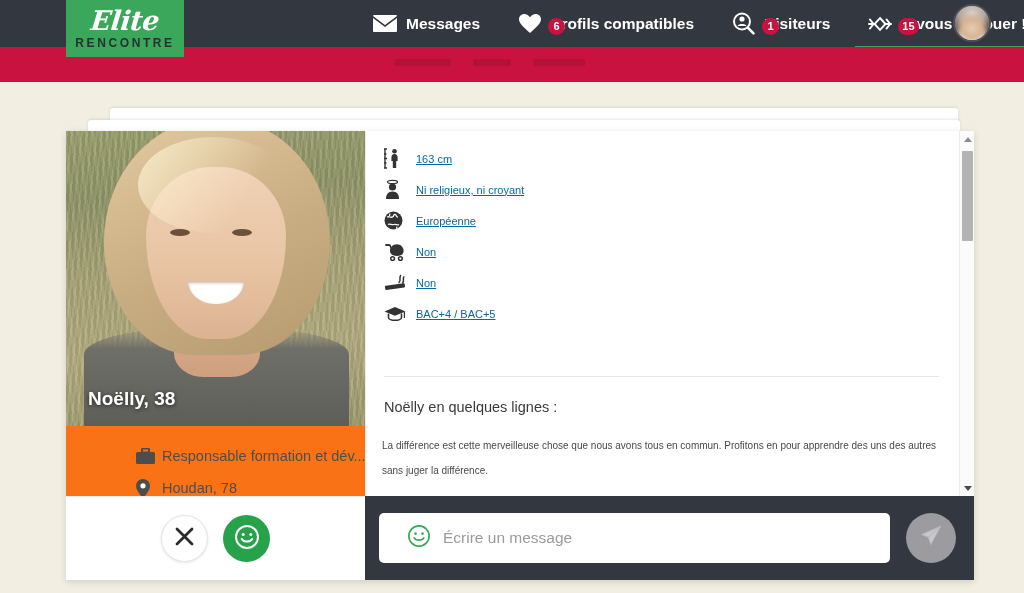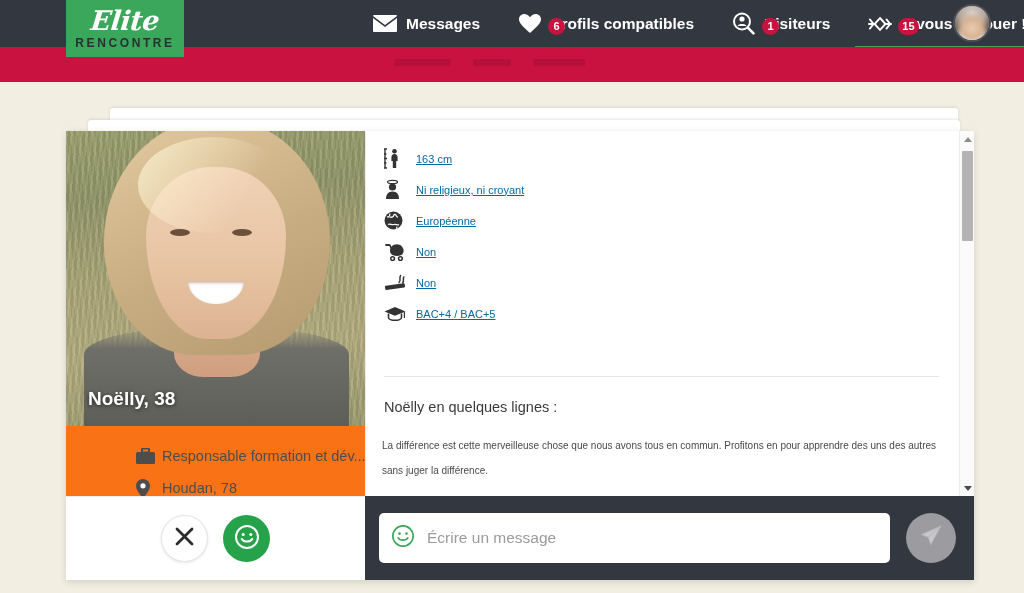--- a/index.html
+++ b/index.html
@@ -235,21 +235,21 @@
   }
   .btn-x { background: #ffffff; border: 1px solid #e4e4e4; box-shadow: 0 1px 3px rgba(0,0,0,0.10); }
   .btn-like { background: #26a34a; margin-left: 4px; }
   .bottom-right {
     position: absolute; left: 299px; top: 0; width: 609px; height: 84px;
     background: #333740; display: flex; align-items: center;
     padding: 0 18px 0 14px; gap: 16px;
   }
   .msg-input {
     flex: 1; height: 50px; background: #ffffff; border-radius: 5px;
-    display: flex; align-items: center; padding: 0 12px; gap: 12px;
+    display: flex; align-items: center; padding: 0 28px; gap: 12px;
     cursor: text;
   }
   .msg-placeholder { color: #9b9b9b; font-size: 15.5px; }
   .send-btn {
     width: 50px; height: 50px; border-radius: 50%;
     background: #9b9ba0; display: flex; align-items: center;
     justify-content: center; cursor: pointer; flex: none;
   }
 </style>
 </head>

